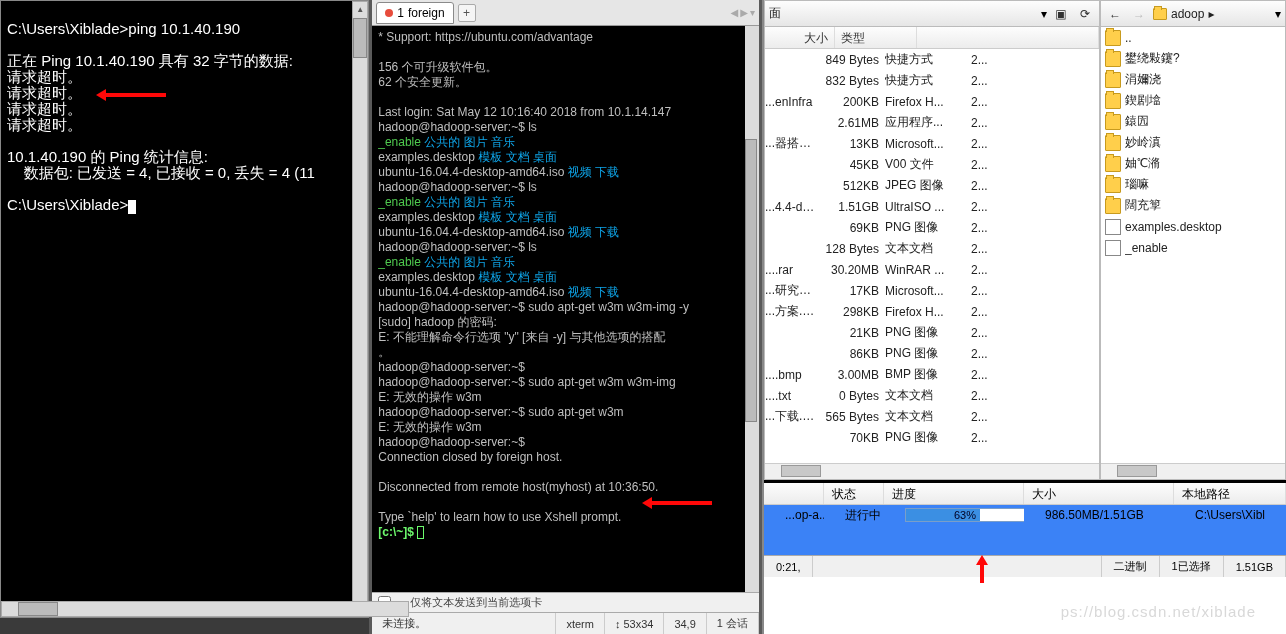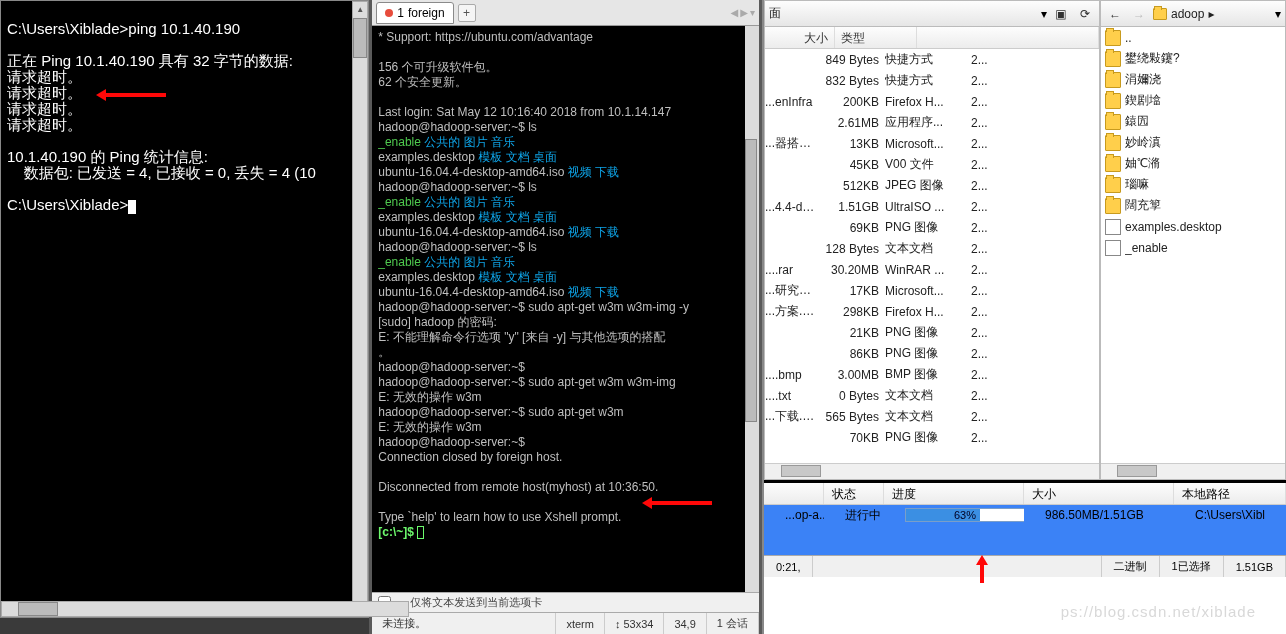--- a/index.html
+++ b/index.html
@@ -85,21 +85,21 @@
   <div class="cmd">
 <span>C:\Users\Xiblade&gt;ping 10.1.40.190</span>
 
 <span>正在 Ping 10.1.40.190 具有 32 字节的数据:</span>
 <span>请求超时。</span>
 <span>请求超时。</span>
 <span>请求超时。</span>
 <span>请求超时。</span>
 
 <span>10.1.40.190 的 Ping 统计信息:</span>
-<span>    数据包: 已发送 = 4, 已接收 = 0, 丢失 = 4 (10</span>
+<span>    数据包: 已发送 = 4, 已接收 = 0, 丢失 = 4 (11</span>
 
 <span>C:\Users\Xiblade&gt;</span><span class="cursor"></span>
     <svg class="arrow redarrow">
         <line x1="70" y1="12" x2="10" y2="12"></line>
         <polygon points="10,6 10,18 0,12"></polygon>
       </svg>
     <div class="cmd-sb"><div class="ab" style="top:0">▲</div><div class="thumb"></div><div class="ab" style="bottom:0">▼</div></div>
     <div class="cmd-hsb"><div class="thumb"></div></div>
   </div>
 

